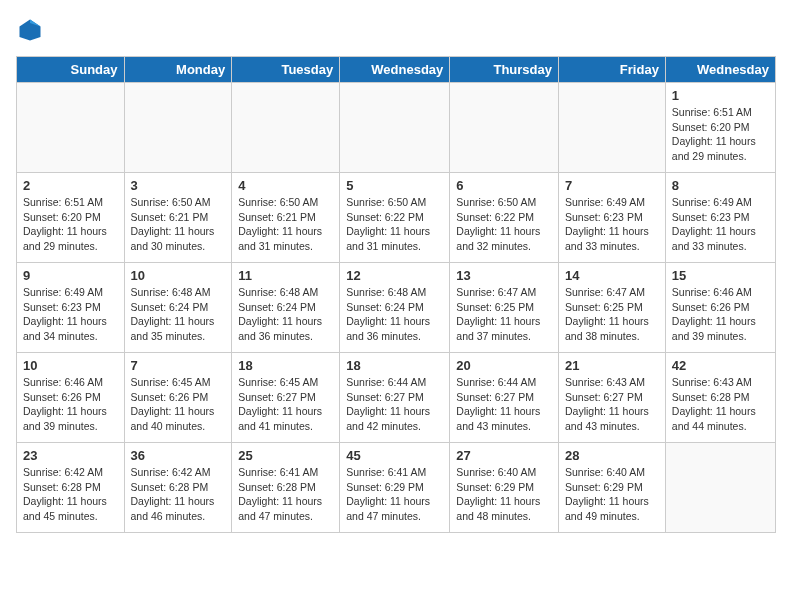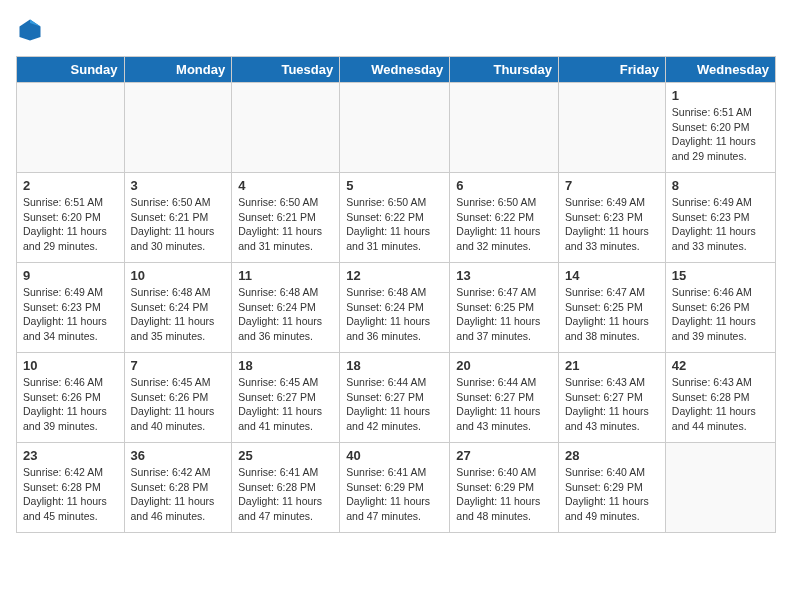--- a/index.html
+++ b/index.html
@@ -302,21 +302,21 @@
 and 46 minutes.</div>
         </td>
         <td>
           <span class="day-num">25</span>
           <div class="day-info" style="white-space: pre-line;">Sunrise: 6:41 AM
 Sunset: 6:28 PM
 Daylight: 11 hours
 and 47 minutes.</div>
         </td>
         <td>
-          <span class="day-num">40</span>
+          <span class="day-num">45</span>
           <div class="day-info" style="white-space: pre-line;">Sunrise: 6:41 AM
 Sunset: 6:29 PM
 Daylight: 11 hours
 and 47 minutes.</div>
         </td>
         <td>
           <span class="day-num">27</span>
           <div class="day-info" style="white-space: pre-line;">Sunrise: 6:40 AM
 Sunset: 6:29 PM
 Daylight: 11 hours

